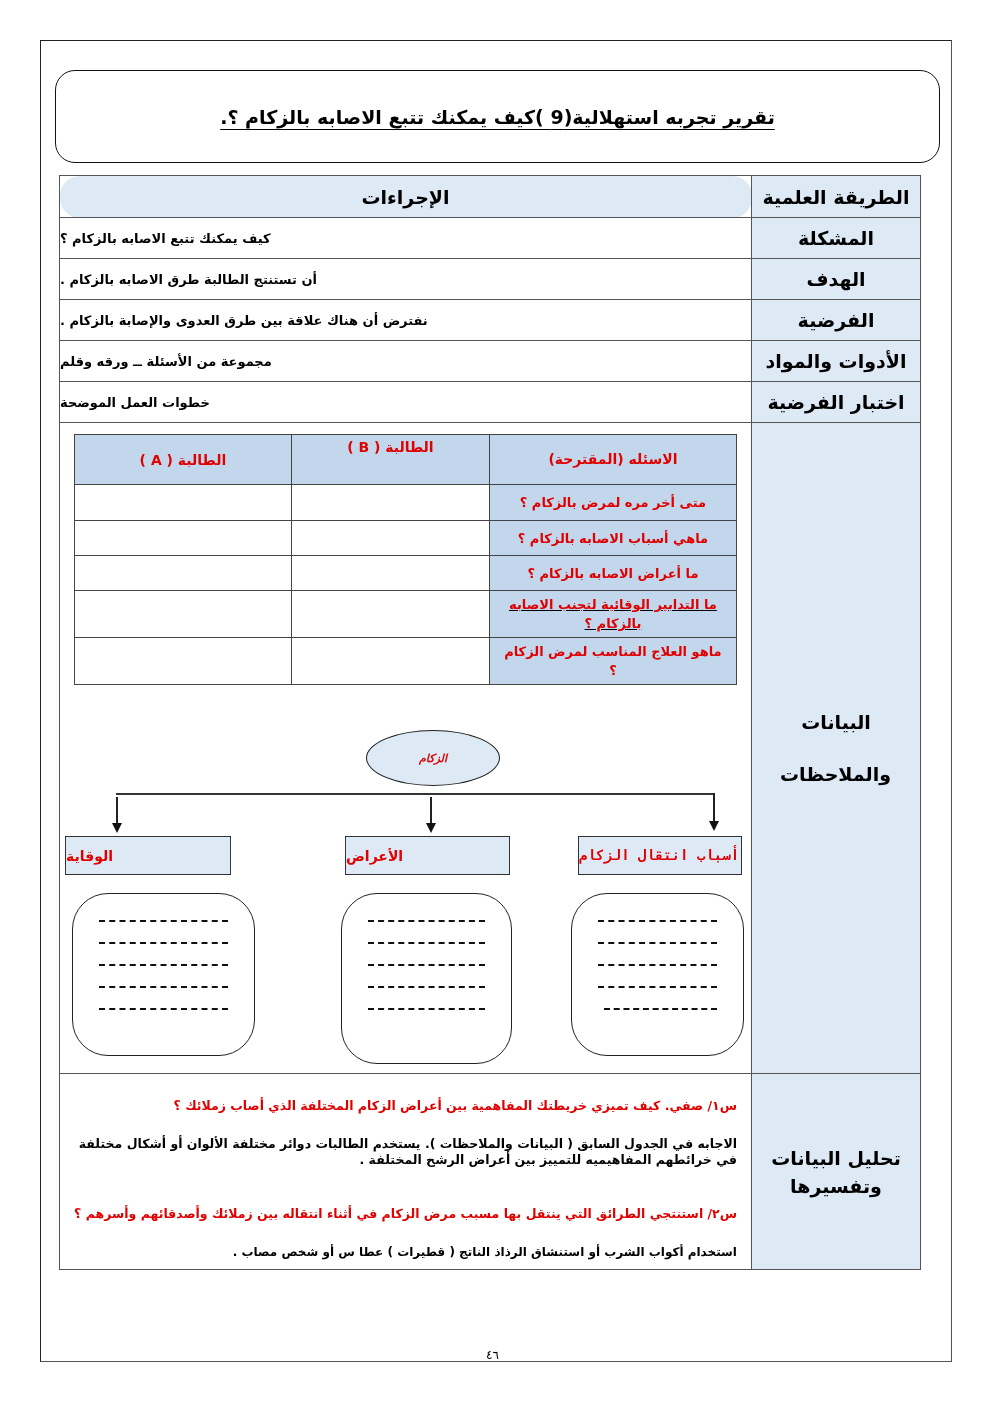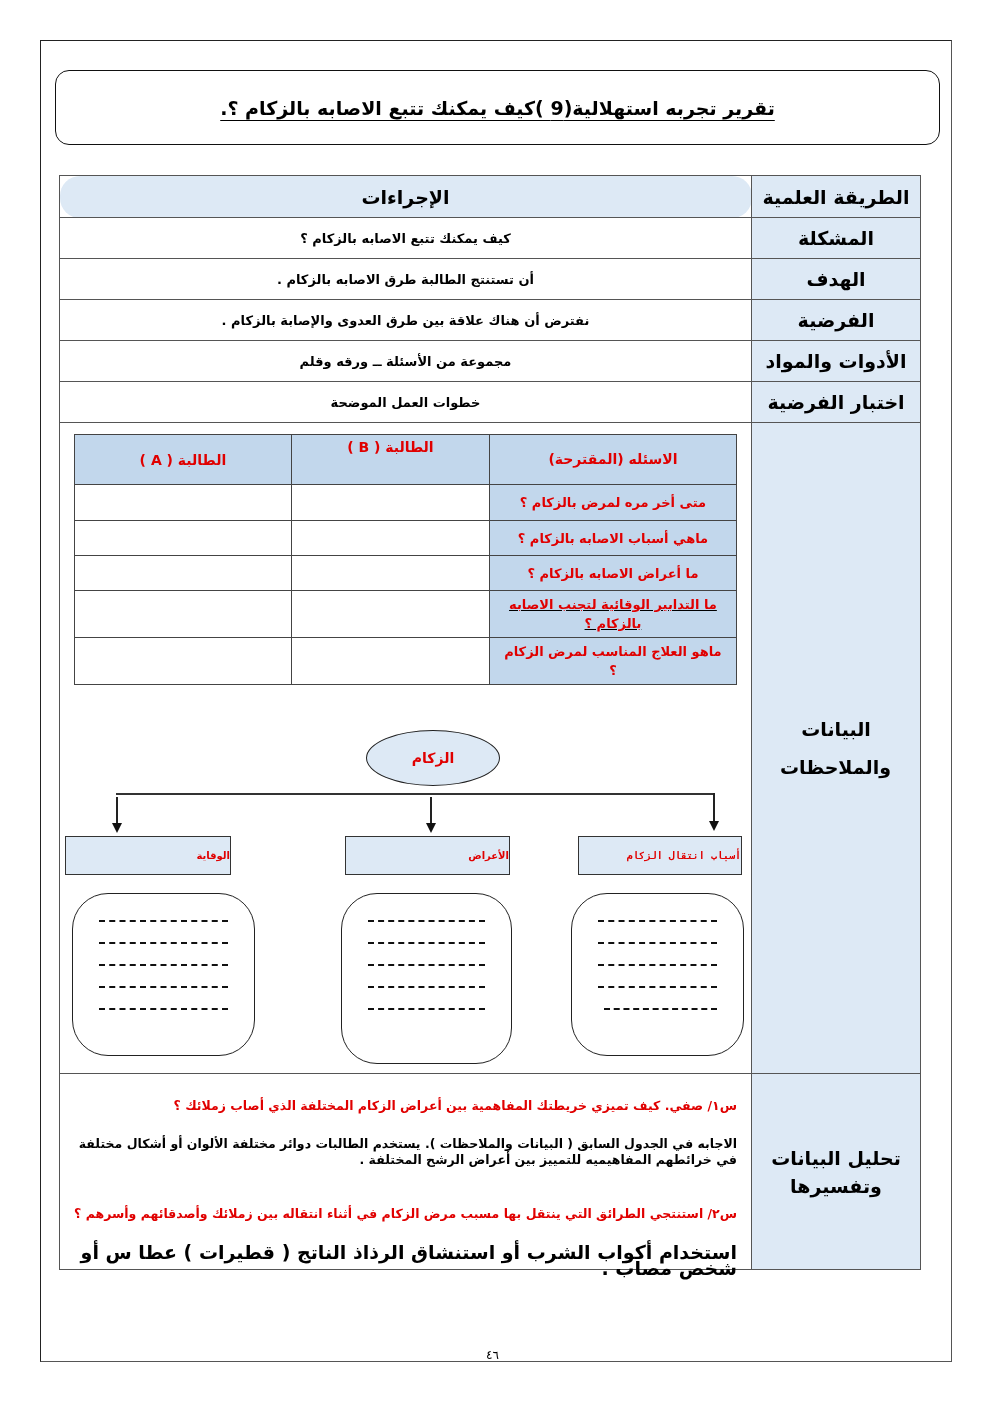--- a/index.html
+++ b/index.html
@@ -1,54 +1,54 @@
 <!DOCTYPE html>
 <html><head>
 <meta charset="utf-8">
 <style>
   html, body { margin:0; padding:0; background:#ffffff; }
   body { width:992px; height:1403px; position:relative; overflow:hidden;
          font-family:"DejaVu Sans", "Liberation Sans", sans-serif; color:#000; }
   .page-border { position:absolute; left:40px; top:40px; width:912px; height:1322px;
                  border:1px solid #222; border-right:1.5px solid #555; border-bottom:1.5px solid #555; box-sizing:border-box; }
-  .title-box { position:absolute; left:55px; top:70px; width:885px; height:75px;
-               border:1.5px solid #111; border-radius:14px; box-sizing:border-box;
+  .title-box { position:absolute; left:55px; top:70px; width:885px; height:93px;
+               border:1.5px solid #111; border-radius:20px; box-sizing:border-box;
                display:flex; align-items:center; justify-content:center; }
   .title-text { font-weight:bold; font-size:19px; text-decoration:underline; text-underline-offset:5px;
                 direction:rtl; font-family:"DejaVu Sans", sans-serif; }
 
   .main-table { position:absolute; left:59px; top:175px; width:862px; border-collapse:collapse; direction:rtl; }
   .main-table td { border:1.5px solid #555; padding:0; vertical-align:middle; }
   .lbl { width:168px; background:#dde9f5; text-align:center; font-weight:bold; font-size:19px; }
-  .val { text-align:center; font-size:13px; font-weight:bold; }
+  .val { text-align:left; font-size:13px; font-weight:bold; }
   .hdr { background:#dde9f5; text-align:center; font-weight:bold; font-size:19px;border-radius:20px; }
   .r-head { height:42px; }
   .r-std { height:41px; }
 
   .data-cell { position:relative; height:650px; }
   .analysis-cell { position:relative; height:195px; }
 
   
   .inner { position:absolute; left:14px; top:11px; width:663px; border-collapse:collapse; direction:rtl; }
   .inner td { border:1.5px solid #444; padding:0; }
   .inner .q { width:228px; background:#c2d7ec; color:#e00000; font-weight:bold; font-size:13px; text-align:center; line-height:19px; }
   .inner .ih { background:#c2d7ec; color:#e00000; font-weight:bold; font-size:14px; text-align:center; height:45px; }
   .inner .blank { background:#fff; }
   .inner .col-b { width:206px; }
   .inner .col-a { width:226px; }
 
   
   .ellipse { position:absolute; left:306px; top:307px; width:132px; height:54px; border:1.5px solid #222; border-radius:50%;
              background:#dde9f5; display:flex; align-items:center; justify-content:center;
-             color:#e00000; font-weight:bold; font-size:14px; direction:rtl; }
+             color:#e00000; font-weight:bold; font-size:11px; direction:rtl;font-style:italic; }
   .hline { position:absolute; left:56px; top:370px; width:598px; height:2px; background:#333; }
   .vline { position:absolute; width:2px; background:#222; }
   .arrowhead { position:absolute; width:0; height:0; border-left:5px solid transparent; border-right:5px solid transparent; border-top:10px solid #111; }
   .cat-box { position:absolute; height:39px; border:1.5px solid #333; background:#dde9f5; box-sizing:border-box;
-             display:flex; align-items:center; justify-content:flex-start; color:#e00000; font-weight:bold; font-size:10px; direction:rtl; }
+             display:flex; align-items:center; justify-content:flex-end; color:#e00000; font-weight:bold; font-size:14px; direction:rtl; }
   .note-box { position:absolute; border:1.5px solid #222; border-radius:36px; box-sizing:border-box; background:#fff; }
   .dash-line { position:absolute; left:26px; right:26px; height:0; border-top:2px dashed #111; }
 
   
   .an { position:absolute; right:14px; left:10px; direction:rtl; text-align:right; font-size:12.5px; font-weight:bold; line-height:16px; }
   .an.red { color:#e00000; }
 
   .page-num { position:absolute; left:486px; top:1348px; font-size:12px; direction:rtl; }
 </style>
 </head>
@@ -81,21 +81,21 @@
   <tr class="r-std">
     <td class="lbl">الأدوات والمواد</td>
     <td class="val">مجموعة من الأسئلة ــ ورقه وقلم</td>
   </tr>
   <tr class="r-std">
     <td class="lbl">اختبار الفرضية</td>
     <td class="val">خطوات العمل الموضحة</td>
   </tr>
 
   <tr>
-    <td class="lbl" style="line-height:38px;">
+    <td class="lbl" style="line-height:52px;">
       <span style="display:inline-block;width:110px;">البيانات والملاحظات</span>
     </td>
     <td class="data-cell">
       <table class="inner">
         <tbody>
               <tr>
           <td class="ih q">الاسئله (المقترحة)</td>
           <td class="ih col-b" style="vertical-align:top;padding-top:4px;">الطالبة ( B )</td>
           <td class="ih col-a">الطالبة ( A )</td>
         </tr>
@@ -173,19 +173,19 @@
   </tr>
 
   <tr>
     <td class="lbl" style="line-height:28px;">
       <span style="display:inline-block;width:140px;">تحليل البيانات وتفسيرها</span>
     </td>
     <td class="analysis-cell">
       <div class="an red" style="top:24px;">س١/ صفي. كيف تميزي خريطتك المفاهمية بين أعراض الزكام المختلفة الذي أصاب زملائك ؟</div>
       <div class="an" style="top:62px;">الاجابه في الجدول السابق ( البيانات والملاحظات ). يستخدم الطالبات دوائر مختلفة الألوان أو أشكال مختلفة في خرائطهم المفاهيميه للتمييز بين أعراض الرشح المختلفة .</div>
       <div class="an red" style="top:132px;">س٢/ استنتجي الطرائق التي ينتقل بها مسبب مرض الزكام في أثناء انتقاله بين زملائك وأصدقائهم وأسرهم ؟</div>
-      <div class="an" style="top:170px;font-size:19px;">استخدام أكواب الشرب أو استنشاق الرذاذ الناتج ( قطيرات ) عطا س أو شخص مصاب .</div>
+      <div class="an" style="top:170px;font-size:12px;">استخدام أكواب الشرب أو استنشاق الرذاذ الناتج ( قطيرات ) عطا س أو شخص مصاب .</div>
     </td>
   </tr>
 </tbody>
   </table>
 
 <div class="page-num">٤٦</div>
 
 </body></html>

